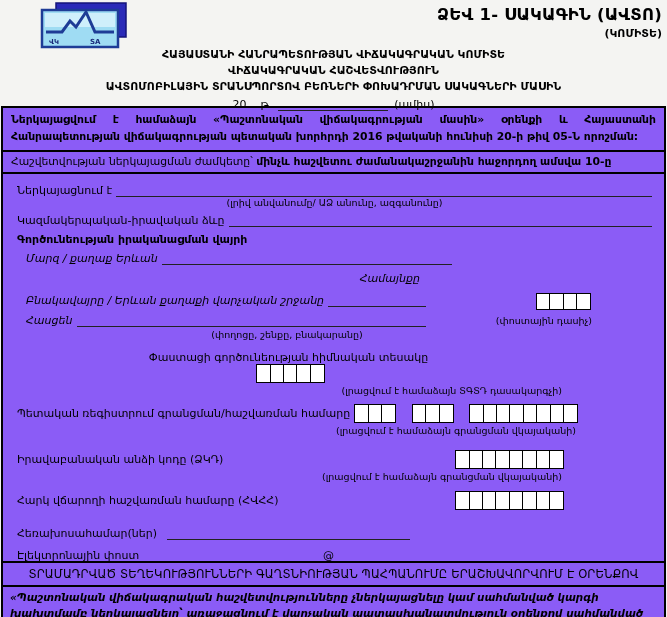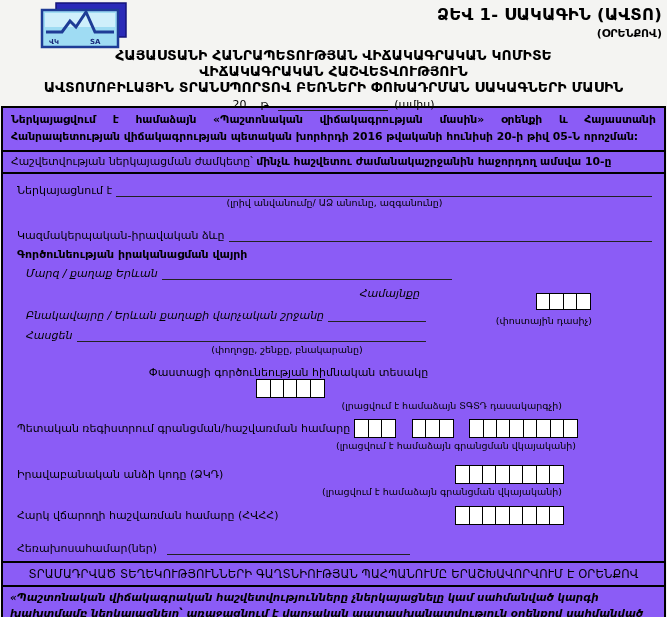--- a/index.html
+++ b/index.html
@@ -8,21 +8,21 @@
     background:#f4f4f2;color:#000;
     font-family:"DejaVu Sans",sans-serif;font-size:11px;
     box-sizing:border-box;
   }
   
   .header{position:relative;height:106px;}
   .logo{position:absolute;left:40px;top:2px;}
   .title-block{position:absolute;right:5px;top:5px;text-align:right;}
   .form-code{font-weight:bold;font-size:16.5px;letter-spacing:.2px;}
   .form-period{font-weight:bold;font-size:11px;margin-top:3px;}
-  .org-lines{padding-top:47px;text-align:center;font-weight:bold;font-size:14px;line-height:16px;}
+  .org-lines{padding-top:47px;text-align:center;font-weight:bold;font-size:11px;line-height:16px;}
   .date-line{display:flex;justify-content:center;align-items:flex-end;margin-top:3px;font-size:11px;}
   .date-line .yr{margin-right:14px;}
   .date-line .tr{margin-right:6px;}
   .ulf{display:inline-block;border-bottom:1px solid #222;height:12px;}
   .date-line .ulf{width:110px;margin-right:6px;}
   
   .box{border:2px solid #000;margin:-2px 1px 0 1px;background:#8b5cf6;box-sizing:border-box;}
   .box.first{margin-top:0;}
   .intro{padding:4px 8px 5px 8px;font-weight:bold;font-size:10.8px;line-height:16.5px;text-align:justify;}
   .deadline{padding:3px 8px 4px 8px;font-size:10.8px;}
@@ -83,21 +83,21 @@
         <rect x="2" y="8" width="76" height="37" fill="#9fdcf3" stroke="#1e3c96" stroke-width="2.5"></rect>
         <rect x="5" y="11" width="70" height="14" fill="#cfeffb" stroke="none"></rect>
         <polyline points="6,30 22,30 30,19 36,25 46,10 55,30 74,30" fill="none" stroke="#1e3c96" stroke-width="3"></polyline>
         <text x="9" y="42" font-size="7" font-weight="bold" fill="#1a2a7a">ՎԿ</text>
         <text x="50" y="42" font-size="7" font-weight="bold" fill="#1a2a7a">SA</text>
       </svg>
     </div>
 
     <div class="title-block">
       <div class="form-code">ՁԵՎ 1- ՍԱԿԱԳԻՆ (ԱՎՏՈ)</div>
-      <div class="form-period">(ՕՐԵՆՔՈՎ)</div>
+      <div class="form-period">(ԿՈՄԻՏԵ)</div>
     </div>
 
     <div class="org-lines">
       <div>ՀԱՅԱՍՏԱՆԻ ՀԱՆՐԱՊԵՏՈՒԹՅԱՆ ՎԻՃԱԿԱԳՐԱԿԱՆ ԿՈՄԻՏԵ</div>
       <div>ՎԻՃԱԿԱԳՐԱԿԱՆ ՀԱՇՎԵՏՎՈՒԹՅՈՒՆ</div>
       <div>ԱՎՏՈՄՈԲԻԼԱՅԻՆ ՏՐԱՆՍՊՈՐՏՈՎ ԲԵՌՆԵՐԻ ՓՈԽԱԴՐՄԱՆ ՍԱԿԱԳՆԵՐԻ ՄԱՍԻՆ</div>
     </div>
 
     <div class="date-line">
       <span class="yr">20</span>
@@ -116,21 +116,21 @@
   </div>
 
   <div class="box main">
 
     <div class="row">
       <span class="lbl">Ներկայացնում է</span>
       <span class="ul"></span>
     </div>
     <div class="hint hint-center">(լրիվ անվանումը/ ԱՁ անունը, ազգանունը)</div>
 
-    <div class="row" style="margin-top:20px;">
+    <div class="row" style="margin-top:5px;">
       <span class="lbl">Կազմակերպական-իրավական ձևը</span>
       <span class="ul"></span>
     </div>
 
     <div class="sec-title">Գործունեության իրականացման վայրի</div>
 
     <div class="row ital r-region">
       <span class="lbl">Մարզ / քաղաք Երևան</span>
       <span class="ul"></span>
     </div>

